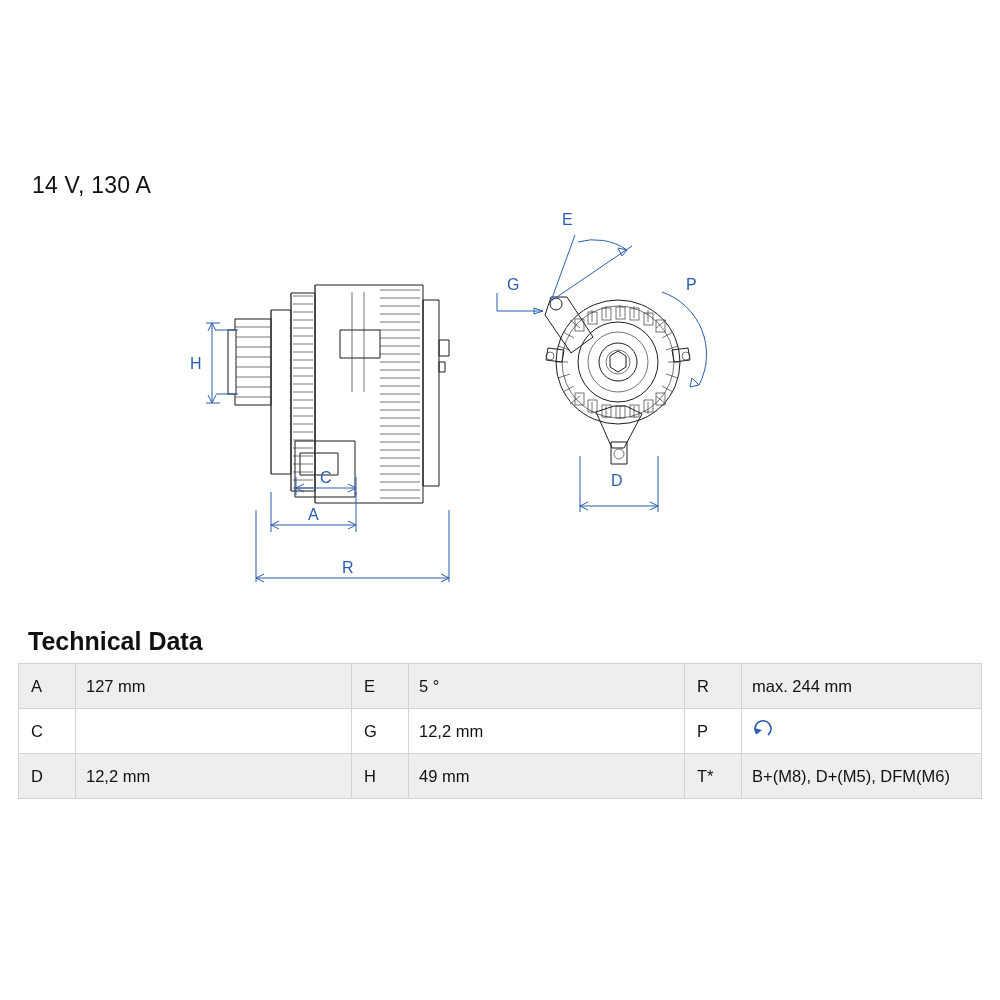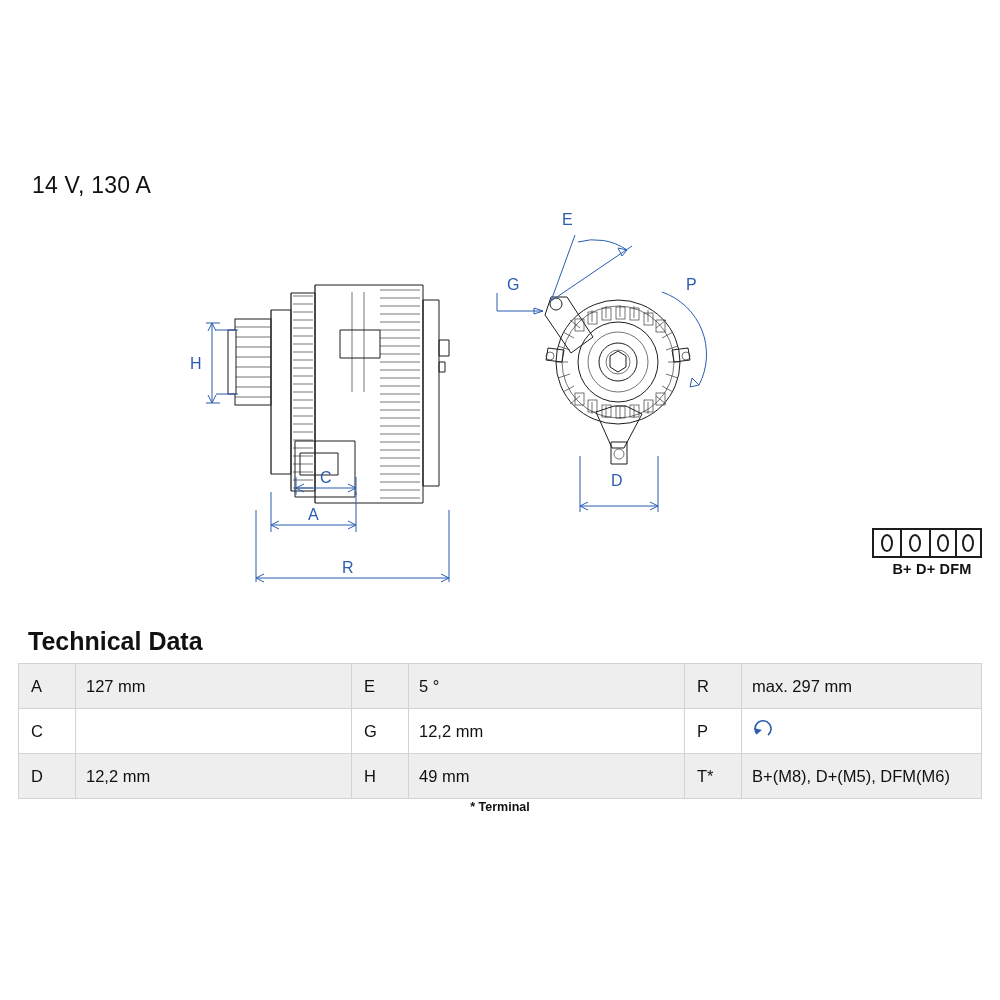--- a/index.html
+++ b/index.html
@@ -240,45 +240,32 @@
         <path class="dim" d="M699 205 l-7 -7 l-2 9 z" fill="#2a5db0"></path>
         <text class="dimtxt" x="686" y="110">P</text>
 
         <path class="dim" d="M580 276 v56 M658 276 v56 M580 326 h78 M580 326 l8 -4 M580 326 l8 4 M658 326 l-8 -4 M658 326 l-8 4"></path>
         <text class="dimtxt" x="611" y="306">D</text>
       </g>
 
     </svg>
   </div>
 
-  <div class="terminal-block">
-    <svg class="terminal-icon" width="110" height="30" viewBox="0 0 110 30" xmlns="http://www.w3.org/2000/svg">
-      <rect x="1" y="1" width="108" height="28" fill="#ffffff" stroke="#1d1d1d" stroke-width="2"></rect>
-      <line x1="29" y1="1" x2="29" y2="29" stroke="#1d1d1d" stroke-width="2"></line>
-      <line x1="58" y1="1" x2="58" y2="29" stroke="#1d1d1d" stroke-width="2"></line>
-      <line x1="84" y1="1" x2="84" y2="29" stroke="#1d1d1d" stroke-width="2"></line>
-      <ellipse cx="15" cy="15" rx="5" ry="8" fill="#ffffff" stroke="#1d1d1d" stroke-width="2"></ellipse>
-      <ellipse cx="43" cy="15" rx="5" ry="8" fill="#ffffff" stroke="#1d1d1d" stroke-width="2"></ellipse>
-      <ellipse cx="71" cy="15" rx="5" ry="8" fill="#ffffff" stroke="#1d1d1d" stroke-width="2"></ellipse>
-      <ellipse cx="96" cy="15" rx="5" ry="8" fill="#ffffff" stroke="#1d1d1d" stroke-width="2"></ellipse>
-    </svg>
-    <div class="terminal-label">B+  D+ DFM</div>
-  </div>
 
   <div class="tech-heading">Technical Data</div>
 
   <table class="tech-table">
     <tbody>
       <tr class="shaded">
         <td class="key-cell">A</td>
         <td class="val-cell">127 mm</td>
         <td class="key-cell">E</td>
         <td class="val-cell">5 °</td>
         <td class="key-cell">R</td>
-        <td>max. 297 mm</td>
+        <td>max. 244 mm</td>
       </tr>
       <tr>
         <td class="key-cell">C</td>
         <td class="val-cell"></td>
         <td class="key-cell">G</td>
         <td class="val-cell">12,2 mm</td>
         <td class="key-cell">P</td>
         <td>
           <svg width="26" height="22" viewBox="0 0 26 22" xmlns="http://www.w3.org/2000/svg">
             <path d="M5 16 A 8 8 0 1 1 16 17" fill="none" stroke="#2a5db0" stroke-width="1.6"></path>
@@ -290,15 +277,14 @@
         <td class="key-cell">D</td>
         <td class="val-cell">12,2 mm</td>
         <td class="key-cell">H</td>
         <td class="val-cell">49 mm</td>
         <td class="key-cell">T*</td>
         <td>B+(M8), D+(M5), DFM(M6)</td>
       </tr>
     </tbody>
   </table>
 
-  <div class="footnote">* Terminal</div>
 
 </div>
 
 </body></html>

